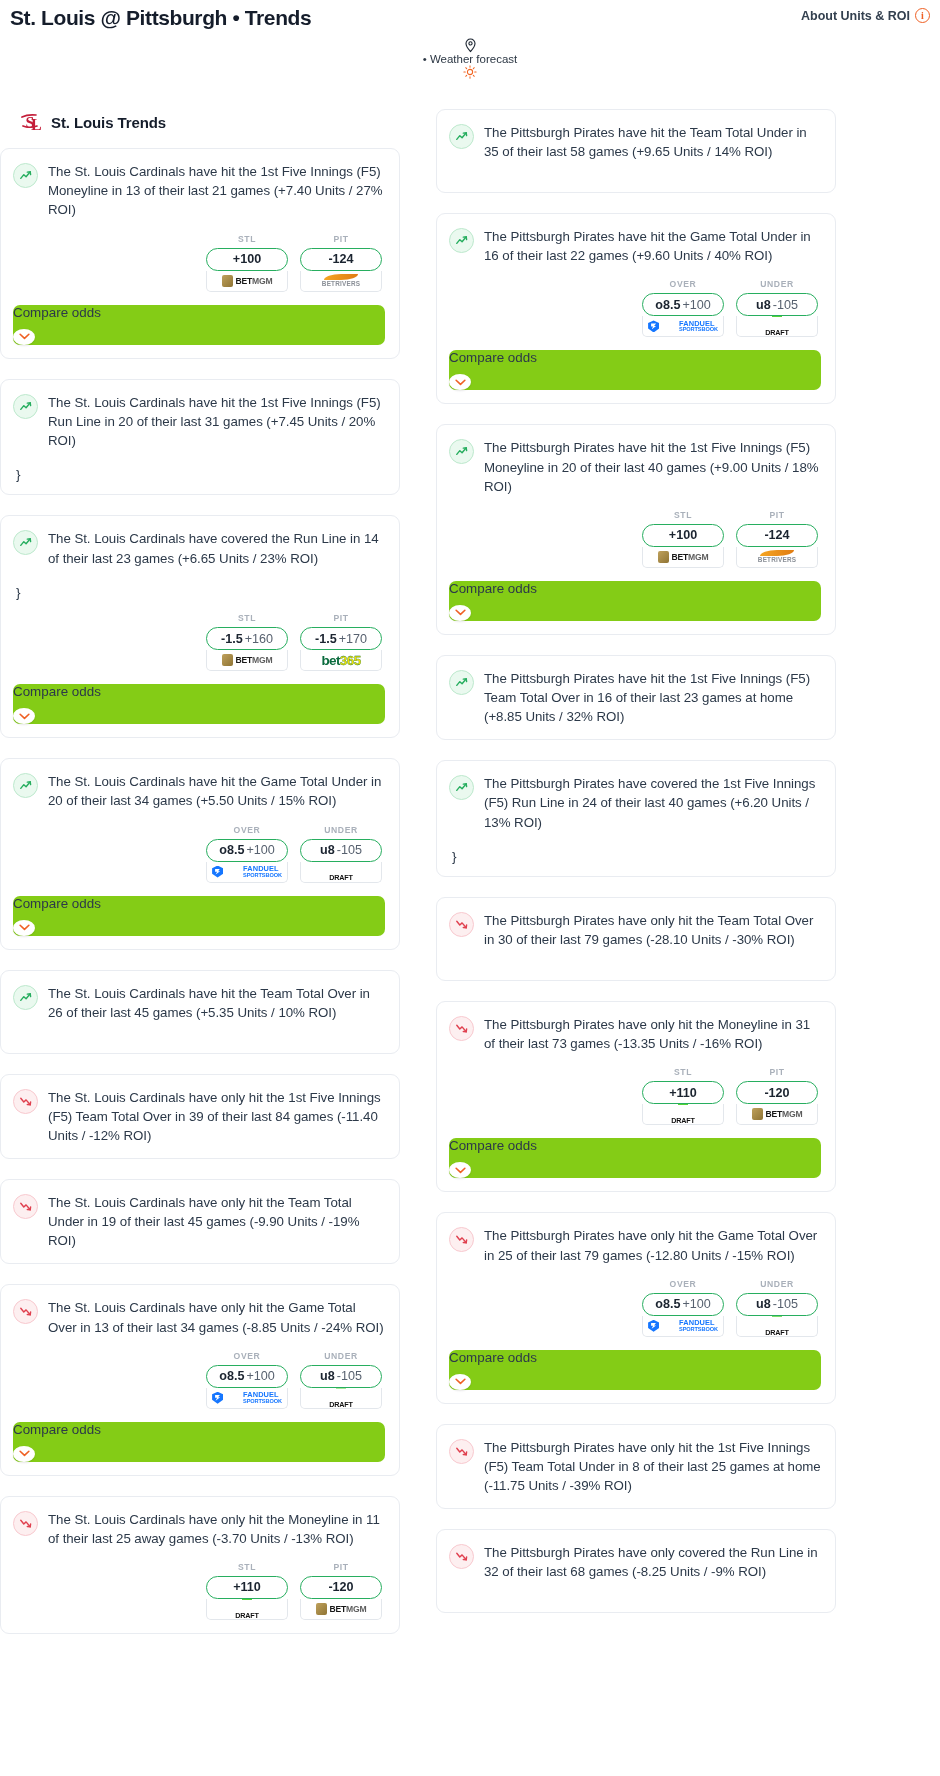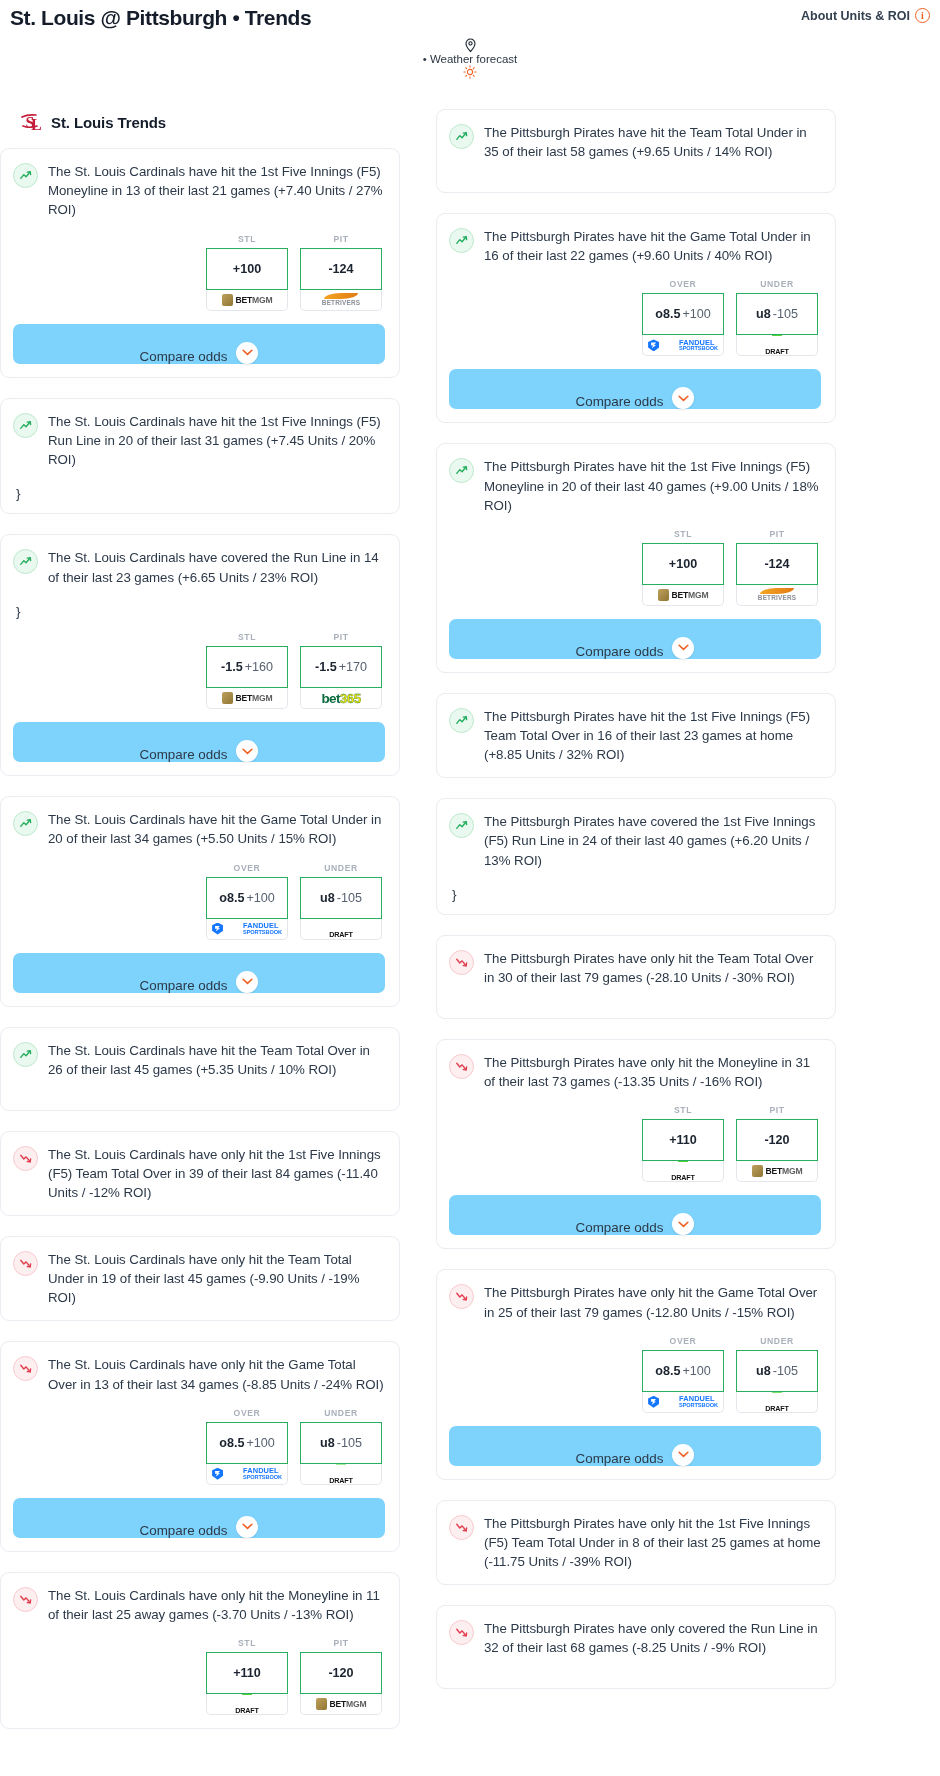--- a/index.html
+++ b/index.html
@@ -123,23 +123,23 @@
   .odds-label {
     text-align: center;
     font-size: 8.6px;
     letter-spacing: 0.6px;
     color: #a9b0ba;
     font-weight: 700;
     margin-bottom: 4px;
   }
   .odds-box {
     border: 1px solid #27ae5f;
-    border-radius: 0;
+    border-radius: 12px;
     background: #fff;
-    height: 42px;
+    height: 23px;
     display: flex; align-items: center; justify-content: center;
     font-size: 12.6px;
     color: #2c3949;
     font-weight: 400;
     white-space: nowrap;
   }
   .odds-box .ou { font-weight: 700; color: #1b2430; }
   .odds-box .num { color: #57616f; margin-left: 2px; }
   .book-box {
     border: 1px solid #e3e7ec;
@@ -195,26 +195,27 @@
     width: 10px; height: 9px; background: #53d337;
     clip-path: polygon(0 100%, 0 25%, 25% 55%, 50% 0, 75% 55%, 100% 25%, 100% 100%);
   }
   .logo-dk .dk { line-height: 1.05; text-align: left; }
   .logo-dk .dk b { display: block; font-size: 7.2px; color: #111; letter-spacing: -0.2px; }
   .logo-dk .dk i { display: block; font-size: 7.2px; color: #111; font-style: normal; font-weight: 700; letter-spacing: -0.2px; }
 
   
   .compare {
     margin-top: 13px;
-    background: #7dd3fc;
+    background: #84cc16;
     border-radius: 7px;
     height: 40px;
-    display: flex; align-items: flex-end; justify-content: center;
+    display: flex; align-items: flex-start; justify-content: center;
     gap: 9px;
     cursor: pointer;
+    flex-direction: column;
   }
   .compare-label { font-size: 13.4px; color: #2c3949; font-weight: 400; }
   .chev {
     width: 22px; height: 22px; border-radius: 50%;
     background: #fff;
     display: flex; align-items: center; justify-content: center;
     box-shadow: 0 1px 2px rgba(0,0,0,.10);
   }
 </style>
 </head>

